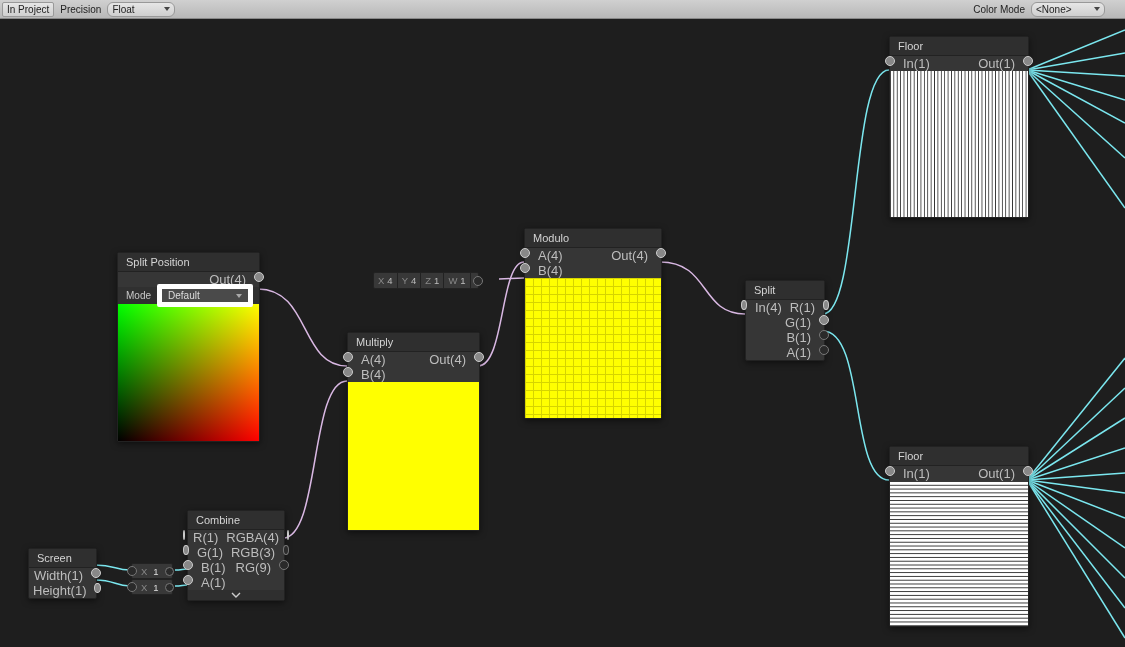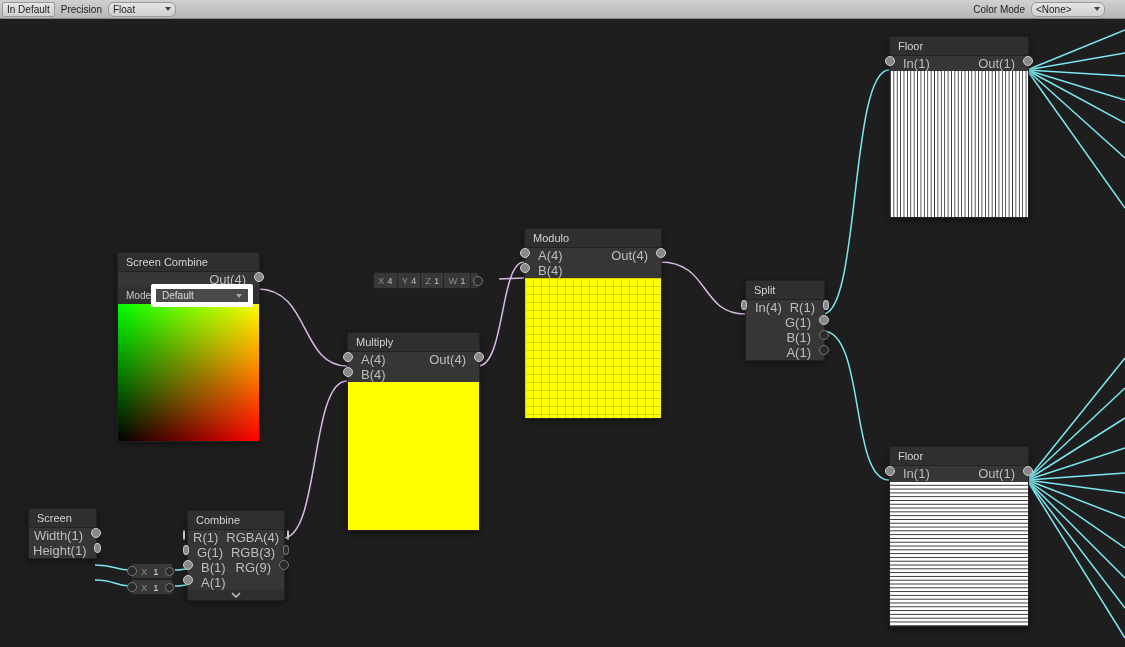--- a/index.html
+++ b/index.html
@@ -20,21 +20,21 @@
   .node .body{position:relative}
   .row{height:15px;line-height:15px;display:flex;align-items:flex-start;font-size:13px;color:#bdbdbd}
   .row .lab{padding:0 4px}
   .row.right{justify-content:flex-end}
   .row .rlab{padding:0 4px;margin-left:auto}
   .port{width:8px;height:8px;border-radius:50%;background:#2a2a2a;border:1px solid #777;display:inline-block}
   .port.on{background:#888;border-color:#ccc}
   .port.left{margin-left:-5px;margin-right:4px}
   .port.right{margin-right:-5px;margin-left:4px}
   .preview{width:100%;display:block}
-  .modeRow{height:17px;line-height:17px;display:flex;align-items:center;background:#303030;font-size:10px;padding:0 6px 0 8px;}
+  .modeRow{height:17px;line-height:17px;display:flex;align-items:center;background:#303030;font-size:10px;padding:0 6px 0 8px;gap:6px}
   .modeRow .sel{background:#4a4a4a;border:5px solid #ffffff;height:13px;line-height:13px;padding:0 6px;border-radius:2px;flex:1;display:flex;align-items:center;color:#ddd}
   .modeRow .sel::after{content:"";border-left:3px solid transparent;border-right:3px solid transparent;border-top:4px solid #aaa;margin-left:auto}
   
   .vec4{position:absolute;background:#383838;border:1px solid #222;border-radius:2px;display:flex;align-items:center;height:15px;z-index:5}
   .vec4 .cell{display:flex;align-items:center;height:15px;border-right:1px solid #222;padding:0 4px;font-size:9.5px;color:#bdbdbd}
   .vec4 .cell:last-child{border-right:none}
   .vec4 .k{color:#888;margin-right:3px}
   
   .flt{position:absolute;background:#383838;border:1px solid #222;border-radius:2px;display:flex;align-items:center;height:14px;z-index:5;font-size:9.5px}
   .flt .k{padding:0 4px;color:#888}
@@ -48,21 +48,21 @@
   .pv-yellow{background:#ffff00}
   .pv-yellowgrid{background-color:#ffff00;background-image:linear-gradient(#d6d400 1px,transparent 1px),linear-gradient(90deg,#d6d400 1px,transparent 1px);background-size:8px 8px}
   .pv-vstripes{background:#fff;background-image:linear-gradient(90deg,#333 1px,transparent 1px);background-size:3.4px 100%}
   .pv-hstripes{background:#fff;background-image:linear-gradient(#333 1px,transparent 1px);background-size:100% 3.8px}
 </style>
 </head>
 <body>
 
 <div class="toolbar">
   <div class="left">
-    <div class="tbtn">In Default</div>
+    <div class="tbtn">In Project</div>
     <div class="tlbl">Precision</div>
     <div class="tdrop" style="min-width:58px">
         <span>Float</span>
       </div>
   </div>
   <div class="right">
     <div class="tlbl">Color Mode</div>
     <div class="tdrop" style="min-width:64px">
         <span>&lt;None&gt;</span>
       </div>
@@ -110,37 +110,37 @@
   <path d="M1027,462 L1125,455" stroke="#7be7ef" stroke-width="1.5" fill="none"></path>
   <path d="M1027,462 L1125,475" stroke="#7be7ef" stroke-width="1.5" fill="none"></path>
   <path d="M1027,462 L1125,500" stroke="#7be7ef" stroke-width="1.5" fill="none"></path>
   <path d="M1027,462 L1125,530" stroke="#7be7ef" stroke-width="1.5" fill="none"></path>
   <path d="M1027,462 L1125,560" stroke="#7be7ef" stroke-width="1.5" fill="none"></path>
   <path d="M1027,462 L1125,590" stroke="#7be7ef" stroke-width="1.5" fill="none"></path>
   <path d="M1027,462 L1125,620" stroke="#7be7ef" stroke-width="1.5" fill="none"></path>
 </svg>
 
 <div class="node" style="left:117px;top:234px;width:141px">
-  <div class="title">Screen Combine</div>
+  <div class="title">Split Position</div>
   <div class="body">
     <div class="row right">
           <span class="rlab">Out(4)</span>
           <span class="port right on"></span>
         </div>
     <div class="modeRow">
       <span>Mode</span>
       <div class="sel">
             <span>Default</span>
           </div>
     </div>
     <div class="preview pv-screenpos" style="height:137px"></div>
   </div>
 </div>
 
-<div class="node" style="left:28px;top:490px;width:67px">
+<div class="node" style="left:28px;top:530px;width:67px">
   <div class="title">Screen</div>
   <div class="body">
     <div class="row right">
           <span class="rlab">Width(1)</span>
           <span class="port right on"></span>
         </div>
     <div class="row right">
           <span class="rlab">Height(1)</span>
           <span class="port right on"></span>
         </div>

